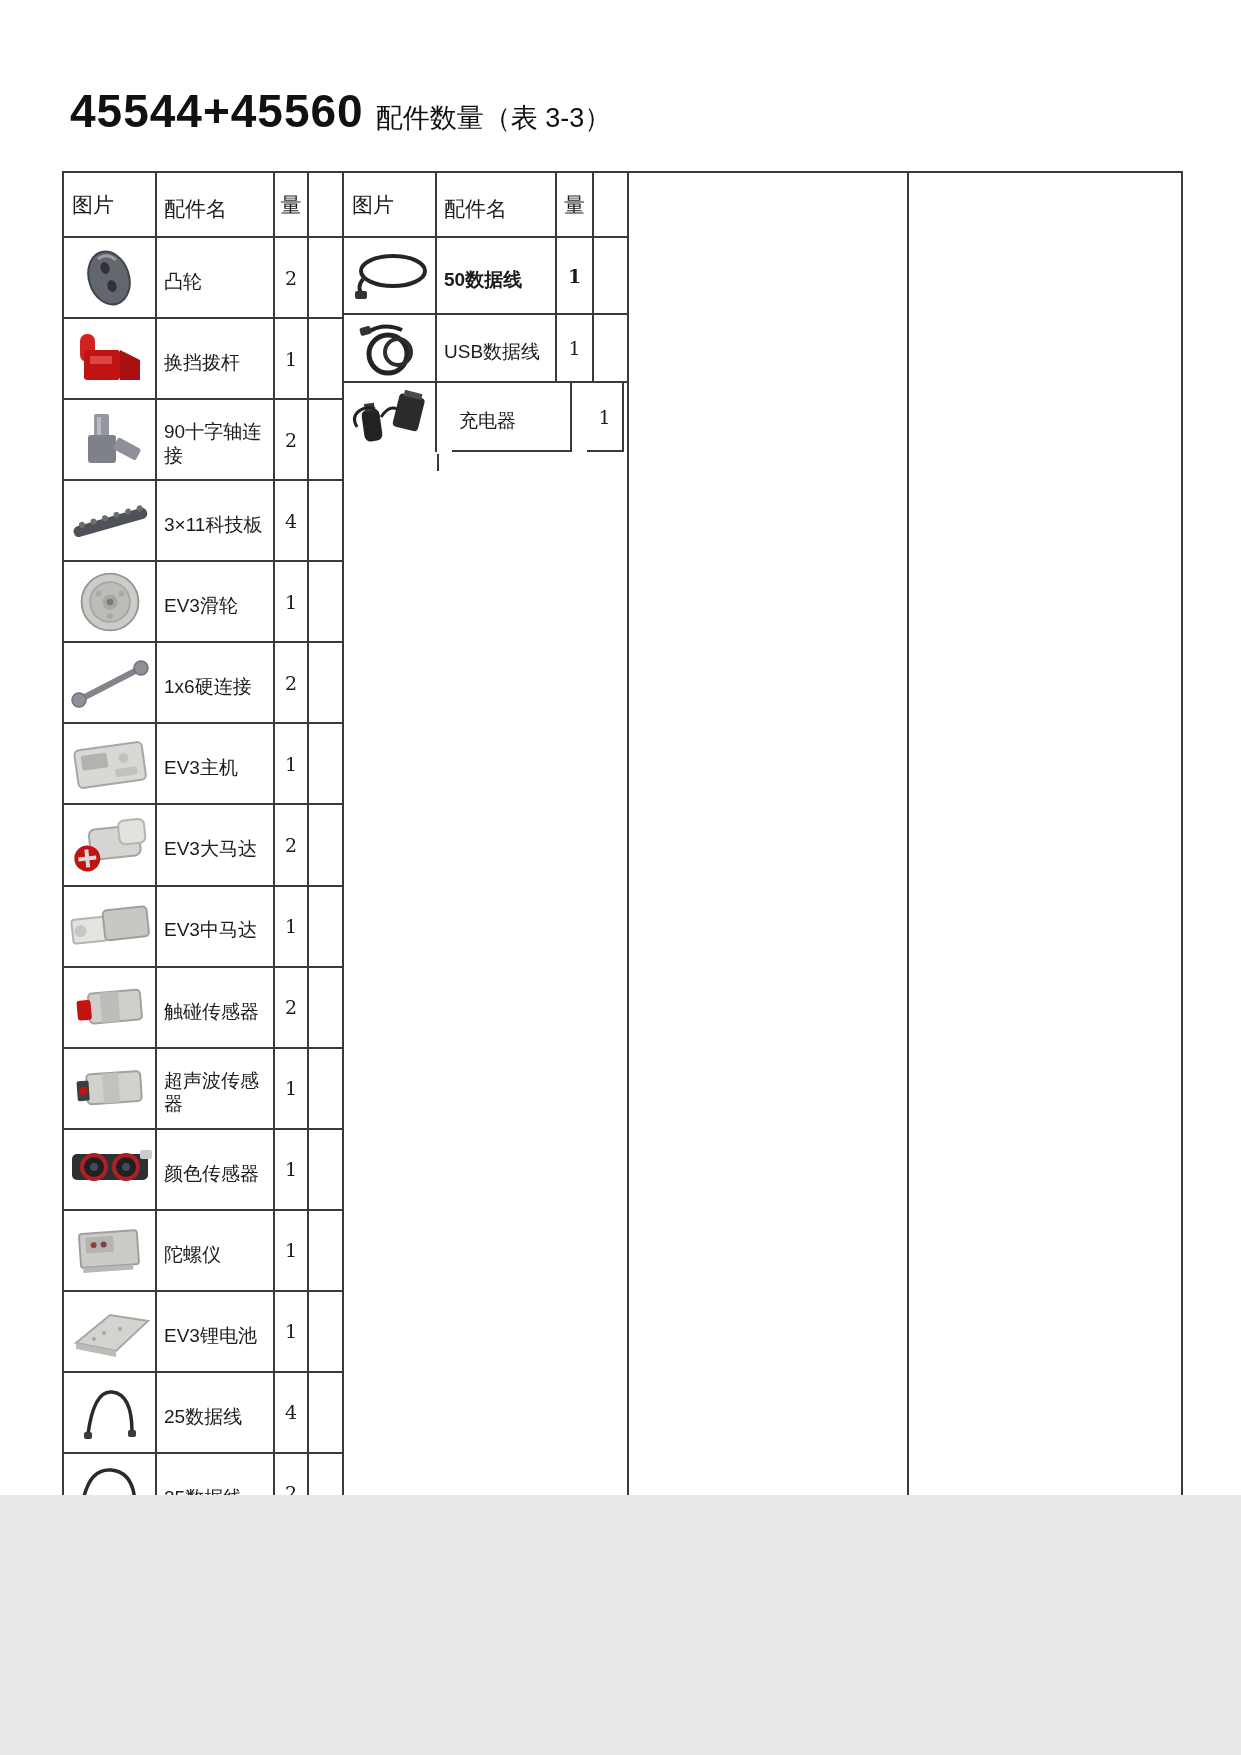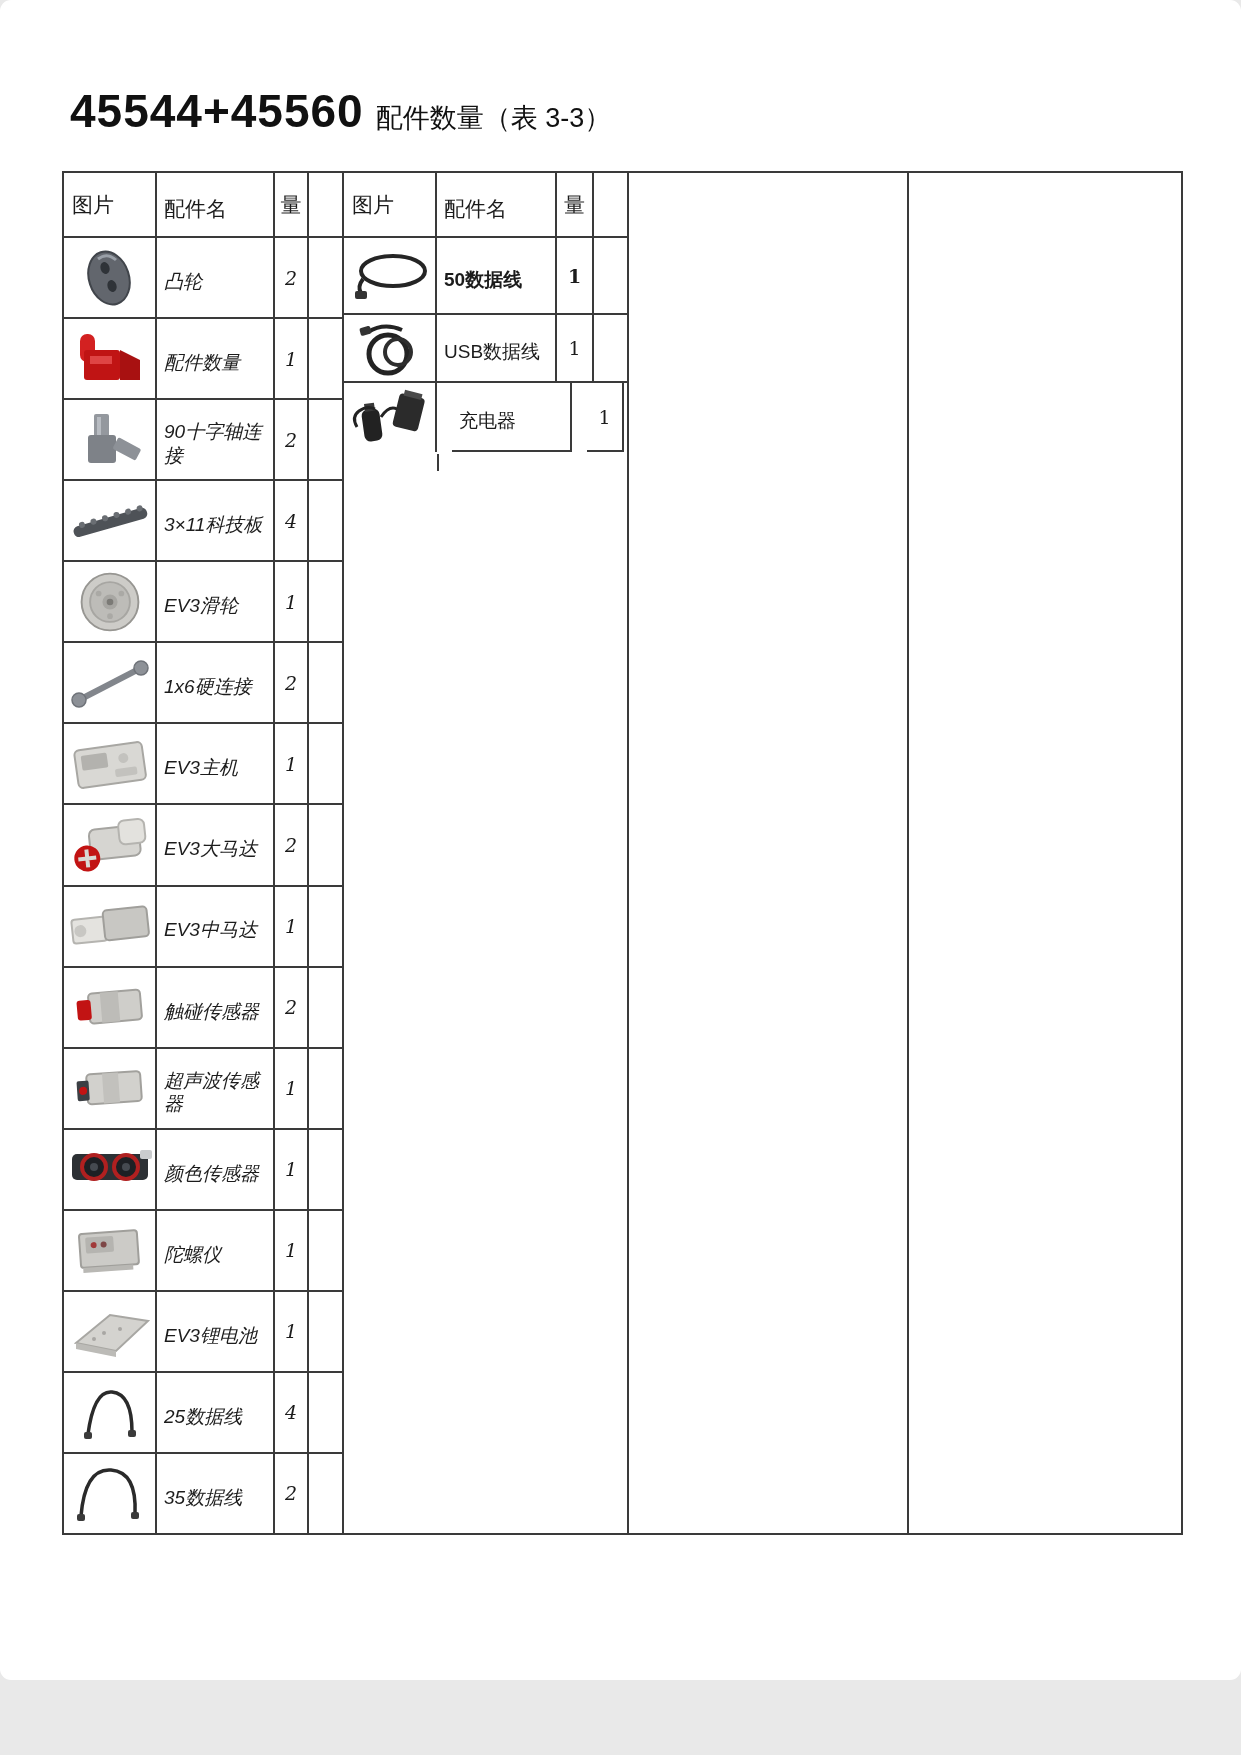--- a/index.html
+++ b/index.html
@@ -2,26 +2,25 @@
 <html><head>
 <meta charset="utf-8">
 <style>
   :root{
     --line:#3a3a3a;
     --text:#1c1c1c;
   }
   html,body{margin:0;padding:0;background:#e9e9e9;}
   .page{
     position:relative;
-    width:1241px;height:1680px;
+    width:1241px;height:1495px;
     background:#ffffff;
     font-family:"Liberation Sans",sans-serif;
     color:var(--text);
     overflow:hidden;
-    border-radius:11px;
   }
   
   .title{position:absolute;left:70px;top:84px;white-space:nowrap;}
   .title-code{font-size:46px;font-weight:700;letter-spacing:1px;color:#111;}
   .title-suffix{font-size:27px;font-weight:400;margin-left:12px;color:#111;}
 
   
   .outer-box{
     position:absolute;left:62px;top:171px;width:1121px;height:1364px;
     border:2px solid var(--line);box-sizing:border-box;background:#fff;
@@ -35,21 +34,21 @@
   #left-table{
     left:0;width:280px;height:100%;
     border-right:2px solid var(--line);
     display:flex;flex-direction:column;
   }
   #right-table{left:280px;width:283px;}
 
   .t-row{display:grid;box-sizing:border-box;border-bottom:2px solid var(--line);min-height:0;}
   #left-table .t-row{grid-template-columns:93px 118px 34px 1fr;}
   #left-table .t-row.header{flex:0 0 65px;}
-  #left-table .t-row.data{flex:1 1 0;font-style:italic;}
+  #left-table .t-row.data{flex:1 1 0;}
   #left-table .t-row:last-child{border-bottom:none;}
 
   #right-table .t-row{grid-template-columns:93px 120px 37px 1fr;}
   #right-table .t-row.header{height:65px;}
   #right-table .t-row:nth-child(2){height:77px;font-weight:bold;}
   #right-table .t-row:nth-child(3){height:68px;}
   #right-table .t-row:nth-child(4){height:69px;border-bottom:none;gap:15px;}
   #right-table .t-row:nth-child(4) .cell{border-bottom:2px solid var(--line);}
   #right-table .t-row:nth-child(4) .img-cell{border-bottom:none;}
 
@@ -105,21 +104,21 @@
     <div class="cell img-cell">
             <span class="icon-wrap">
               <svg width="84" height="62" viewBox="0 0 84 62">
                 <rect x="12" y="6" width="15" height="28" rx="7" fill="#d32121"></rect>
                 <rect x="16" y="22" width="36" height="30" rx="3" fill="#c01414"></rect>
                 <polygon points="52,22 72,32 72,52 52,52" fill="#a81111"></polygon>
                 <rect x="22" y="28" width="22" height="8" fill="#df4444"></rect>
               </svg>
             </span>
           </div>
-    <div class="cell name-cell">配件数量</div>
+    <div class="cell name-cell">换挡拨杆</div>
     <div class="cell qty-cell">1</div>
     <div class="cell spacer"></div>
   </div>
         <div class="t-row data">
     <div class="cell img-cell">
             <span class="icon-wrap">
               <svg width="80" height="60" viewBox="0 0 80 60">
                 <rect x="24" y="4" width="15" height="25" rx="2" fill="#94989e"></rect>
                 <rect x="27" y="7" width="4" height="19" fill="#b8bcc2"></rect>
                 <rect x="18" y="25" width="28" height="28" rx="3" fill="#7e8288"></rect>

